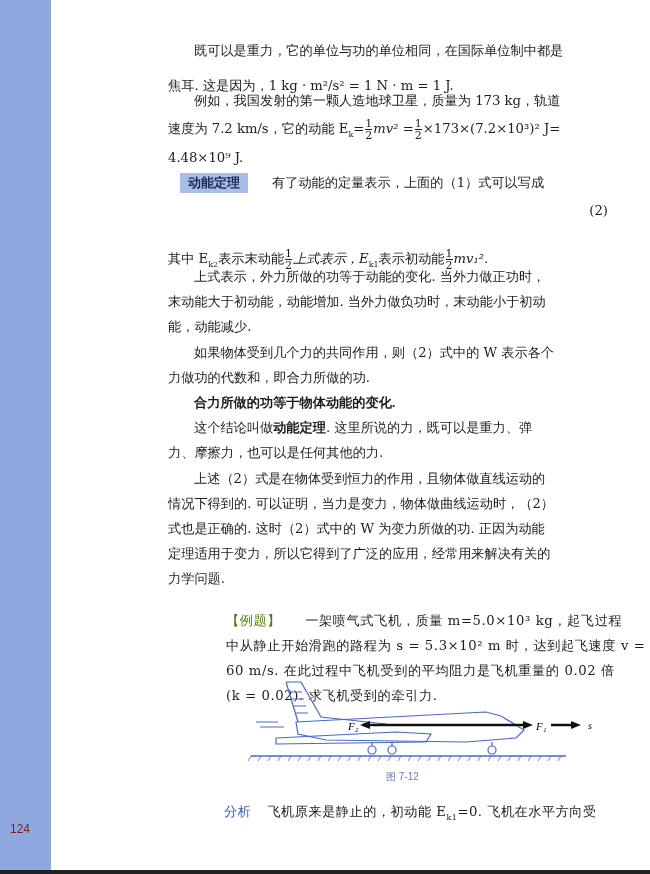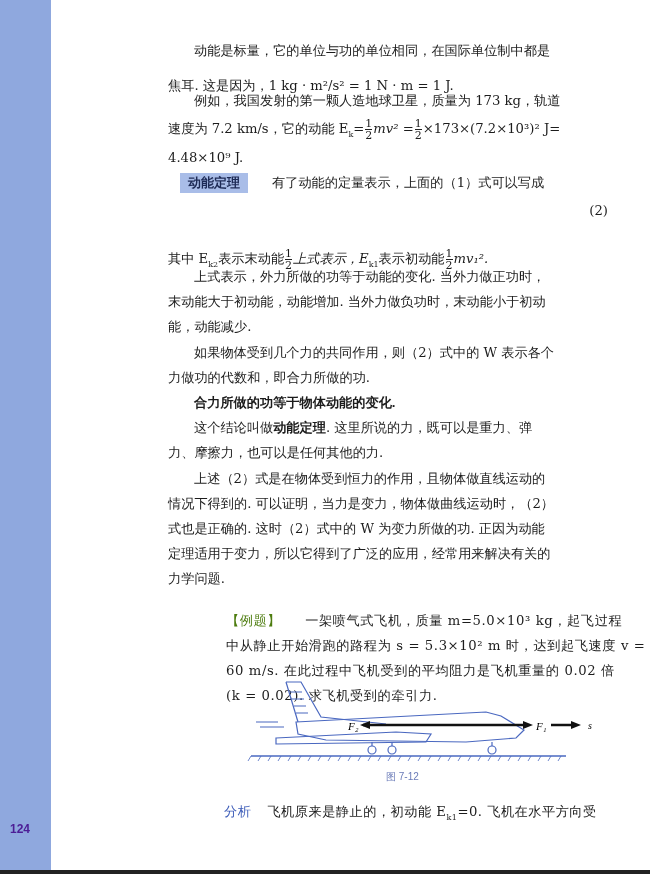--- a/index.html
+++ b/index.html
@@ -1,19 +1,19 @@
 <!DOCTYPE html>
 <html><head>
 <meta charset="utf-8">
 <style>
   * { margin: 0; padding: 0; box-sizing: border-box; }
   html, body { width: 650px; height: 874px; overflow: hidden; background: #fff; }
   body { position: relative; font-family: "DejaVu Serif", "Liberation Serif", serif; color: #1c1c1c; }
   .sidebar { position: absolute; left: 0; top: 0; width: 51px; height: 874px; background: #8fa8de; }
-  .page-num { position: absolute; left: 10px; top: 822px; font-family: "Liberation Sans", sans-serif; font-weight: bold; font-size: 12px; color: #4c1d95; }
+  .page-num { position: absolute; left: 10px; top: 822px; font-family: "Liberation Sans", sans-serif; font-weight: normal; font-size: 12px; color: #7f1d1d; }
   .bottom-line { position: absolute; left: 0; top: 870px; width: 650px; height: 4px; background: #222; }
   .content { position: absolute; left: 168px; top: 0; width: 440px; font-size: 13.2px; line-height: 25px; }
   .p { position: absolute; left: 0; width: 440px; white-space: nowrap; }
   .indent { padding-left: 26px; }
   .tag { display: inline-block; background: #a9bde8; font-family: "Liberation Sans", sans-serif; font-weight: bold; font-size: 13px; padding: 0 8px; line-height: 20px; color: #1d2a55; margin-left: 12px; margin-right: 24px; }
   .formula-box { display: inline-block; background: #b9caee; padding: 0 12px; line-height: 22px; font-style: italic; font-weight: bold; font-size: 14px; }
   .eqnum { position: absolute; right: 0; }
   .bold { font-family: "Liberation Sans", sans-serif; font-weight: bold; }
   .ex-tag { color: #4d7c0f; font-family: "Liberation Sans", sans-serif; margin-right: 24px; }
   .an-tag { color: #3d5cb8; font-family: Liberation Serif, serif; margin-right: 16px; margin-left: 56px; }
@@ -26,21 +26,21 @@
   .frac .num { border-bottom: 1px solid #222; }
 </style>
 </head>
 <body>
 
 <div class="sidebar"></div>
 <div class="page-num">124</div>
 <div class="bottom-line"></div>
 
 <div class="content">
-  <div class="p indent" style="top:38px">动能是标量，它的单位与功的单位相同，在国际单位制中都是</div>
+  <div class="p indent" style="top:38px">既可以是重力，它的单位与功的单位相同，在国际单位制中都是</div>
   <div class="p" style="top:73px">焦耳. 这是因为，1 kg · m²/s² = 1 N · m = 1 J.</div>
   <div class="p indent" style="top:88px">例如，我国发射的第一颗人造地球卫星，质量为 173 kg，轨道</div>
   <div class="p" style="top:116px">
     <span>速度为 7.2 km/s，它的动能 E</span><sub>k</sub>=<span class="frac"><span class="num">1</span><span>2</span></span><i>mv² =</i><span class="frac"><span class="num">1</span><span>2</span></span><span>×173×(7.2×10³)² J=</span>
   </div>
   <div class="p" style="top:145px">4.48×10⁹ J.</div>
 
   <div class="p" style="top:170px">
     <span class="tag">动能定理</span><span>有了动能的定量表示，上面的（1）式可以写成</span>
   </div>

